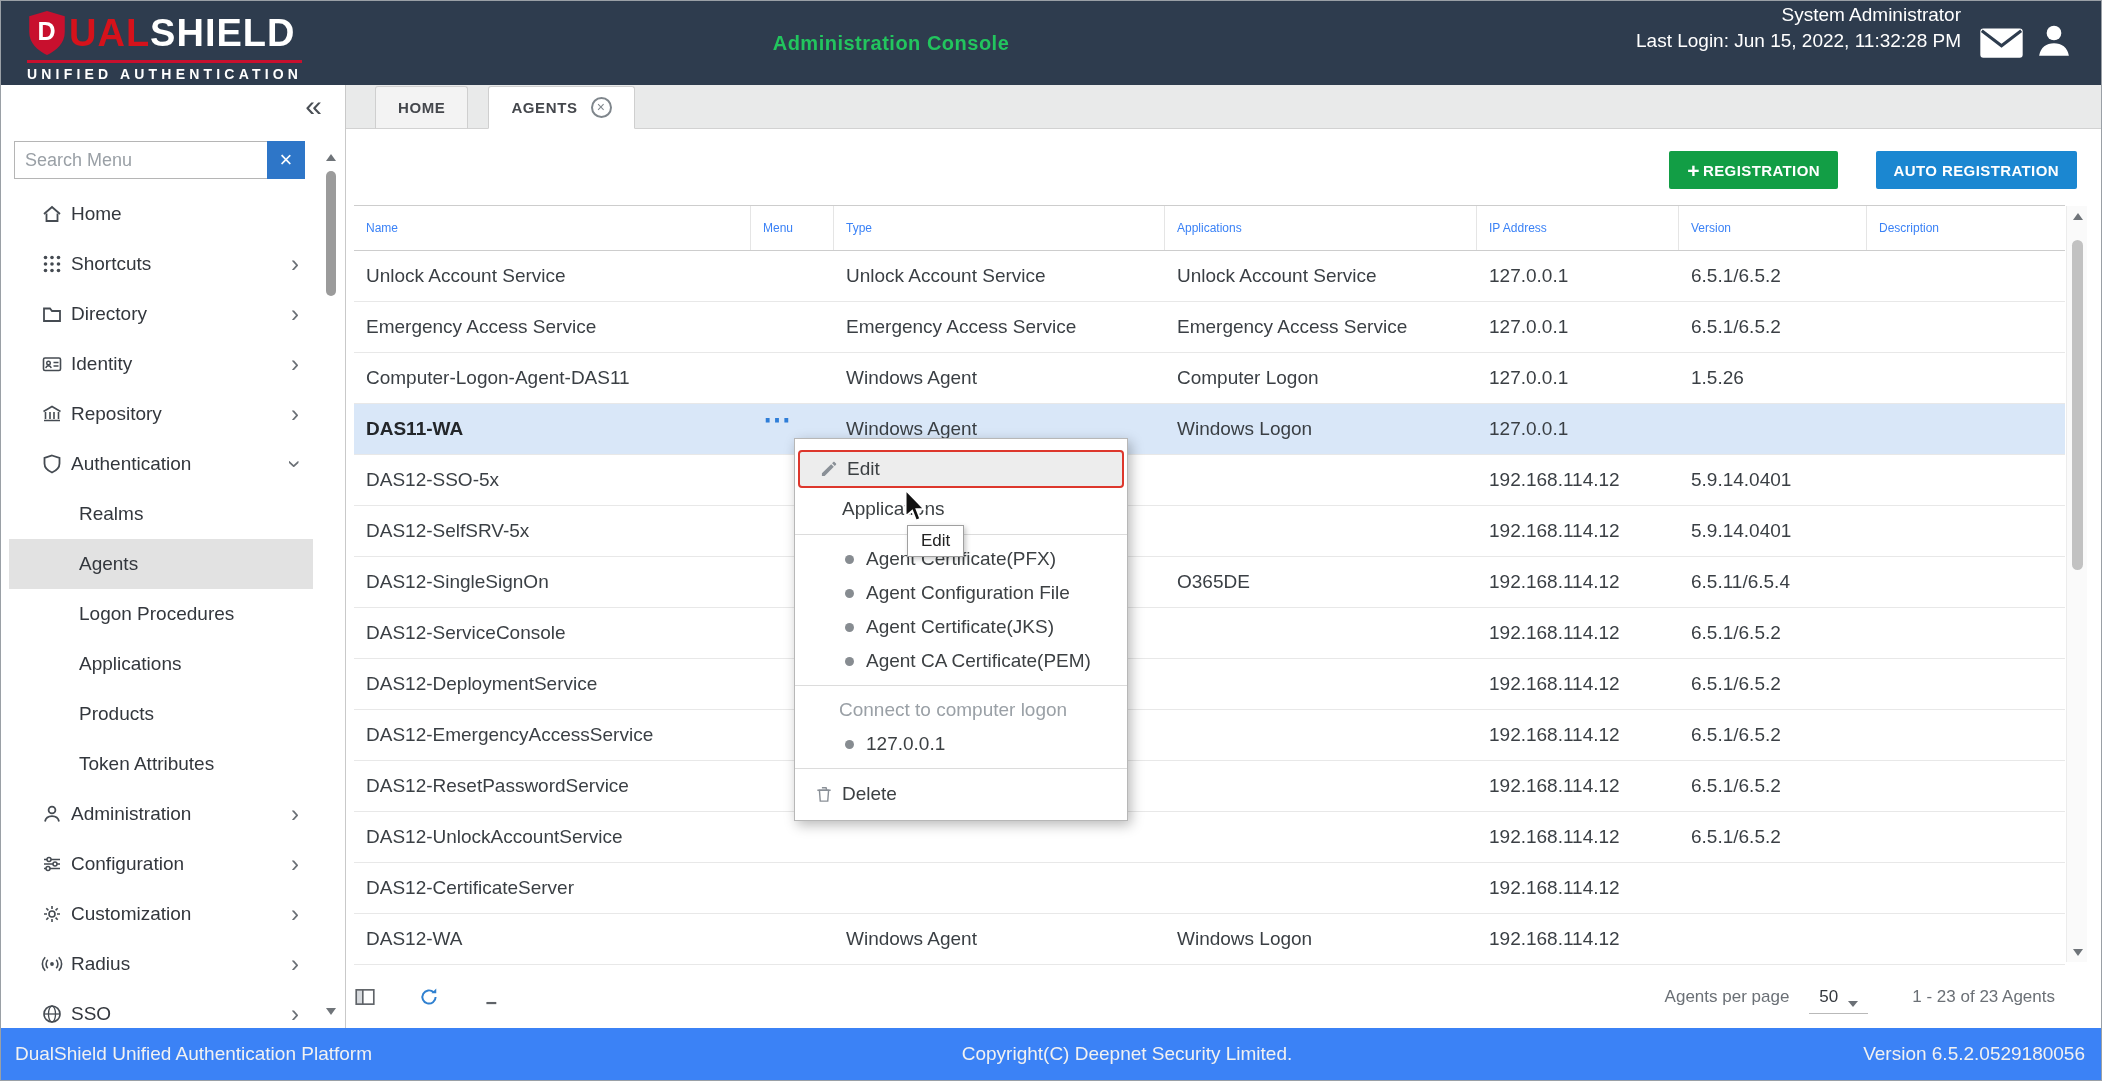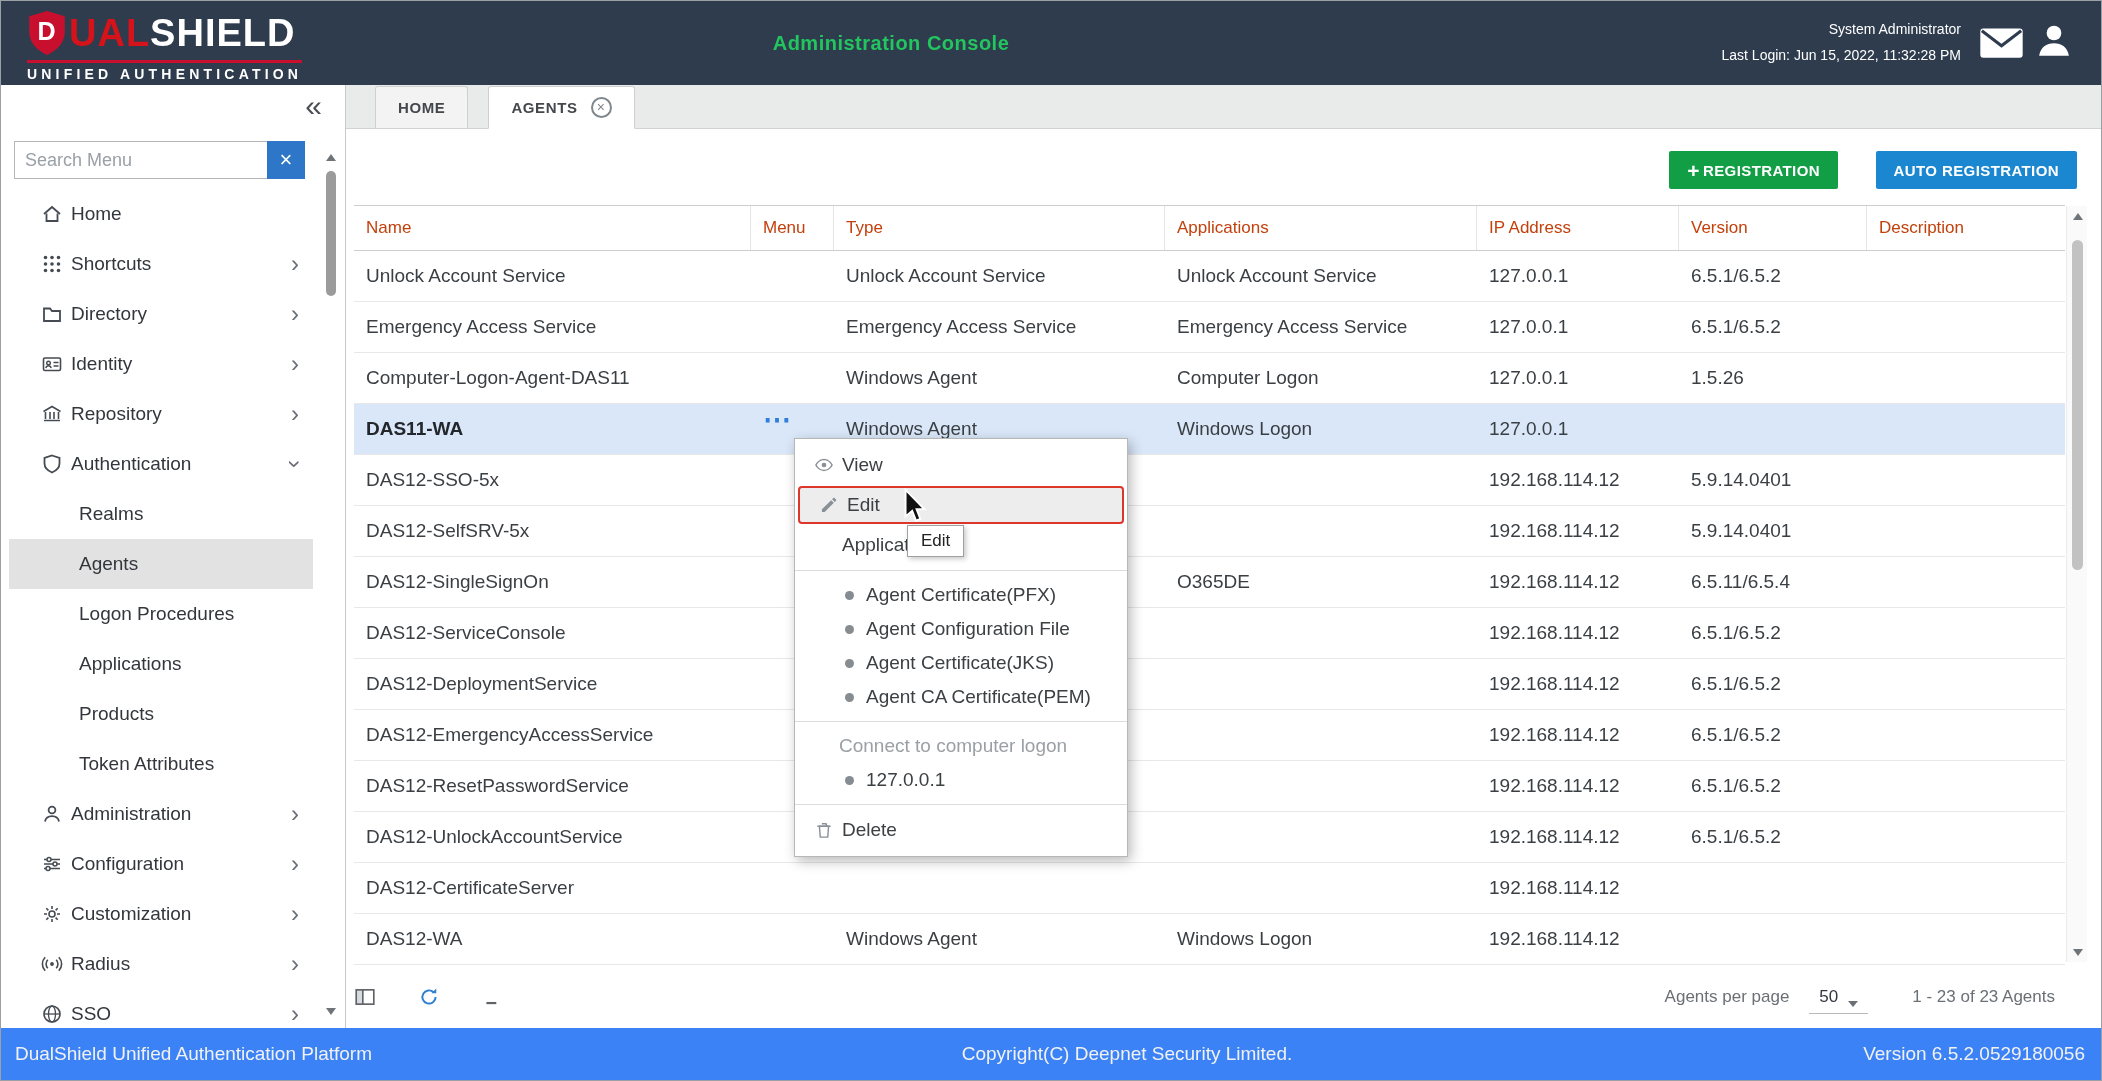--- a/index.html
+++ b/index.html
@@ -11,22 +11,22 @@
   .topbar { position:absolute; top:0; left:0; right:0; height:84px; background:#2e3c4e; }
   .brand { position:absolute; left:26px; top:9px; }
   .brand-line1 { display:flex; align-items:center; font-weight:bold; font-size:38px; letter-spacing:1px; line-height:1; }
   .brand-line1 .b-red { color:#d6121b; }
   .brand-line1 .b-white { color:#ffffff; }
   .shield { margin-right:2px; }
   .brand-line2 { margin-top:4px; border-top:3px solid #c8102e; padding-top:3px;
                  color:#fff; font-size:14px; font-weight:bold; letter-spacing:4.2px; }
   .console-title { position:absolute; left:890px; top:42px; transform:translate(-50%,-50%);
                    color:#22c55e; font-size:20px; font-weight:700; letter-spacing:.5px; white-space:nowrap; }
-  .user-info { position:absolute; right:140px; top:15px; text-align:right; color:#fff;
-               font-size:14px; line-height:26px; white-space:nowrap;margin-left:29px; }
+  .user-info { position:absolute; right:140px; top:1px; text-align:right; color:#fff;
+               font-size:19px; line-height:26px; white-space:nowrap;margin-left:29px; }
   .mail-btn { position:absolute; right:77px; top:26px; width:45px; cursor:pointer; }
   .account-btn { position:absolute; right:26px; top:18px; width:42px; cursor:pointer; }
 
   
   .sidebar { position:absolute; top:84px; left:0; width:345px; bottom:52px; background:#fff;
              border-right:1px solid #c9c9c9; overflow:hidden; }
   .collapse { position:absolute; top:6px; right:23px; font-size:30px; color:#4a4f55; cursor:pointer; line-height:1; }
   .search-row { position:absolute; top:56px; left:13px; display:flex; }
   .search-input { width:253px; height:38px; border:1px solid #b5b5b5; border-right:none; padding:0 10px;
                   font-size:18px; color:#333; font-family:"Liberation Sans",sans-serif; outline:none; }
@@ -67,21 +67,21 @@
          letter-spacing:.4px; display:flex; align-items:center; cursor:pointer; padding:0 18px;
          font-family:"Liberation Sans",sans-serif; border-radius:2px; }
   .btn-green { right:263px; background:#129e45; }
   .btn-green .plus { font-size:21px; font-weight:bold; margin-right:3px; line-height:1; }
   .btn-blue { right:24px; background:#1b87d1; }
 
   
   .grid { position:absolute; left:353px; top:204px; right:36px; }
   .g-header { display:flex; height:46px; border-top:1px solid #cdcdcd; border-bottom:1px solid #cdcdcd;
               background:#fff; align-items:stretch; }
-  .g-hcell { display:flex; align-items:center; padding-left:12px; font-size:17px; color:#c2410c;
+  .g-hcell { display:flex; align-items:center; padding-left:12px; font-size:12px; color:#3b82f6;
              border-right:1px solid #e5e5e5; white-space:nowrap; overflow:hidden; cursor:pointer; }
   .g-hcell:last-child { border-right:none; }
   .g-row { display:flex; height:51px; align-items:center; border-bottom:1px solid #e8e8e8;
            font-size:19px; color:#3a3f44; background:#fff; cursor:pointer; }
   .g-row.selected { background:#d9e7f8; }
   .g-row.selected .c0 { font-weight:bold; color:#23262a; }
   .g-cell { padding-left:12px; white-space:nowrap; overflow:hidden; }
   .c0 { width:397px; } .c1 { width:83px; } .c2 { width:331px; } .c3 { width:312px; }
   .c4 { width:202px; } .c5 { width:188px; } .c6 { flex:1; }
   .dots { color:#2f7ed8; font-size:28px; font-weight:bold; letter-spacing:1px; line-height:10px;
@@ -516,29 +516,20 @@
     <span class="gf-spacer"></span>
     <span class="gf-label">Agents per page</span>
     <div class="per-page">
       <span>50</span>
       <span class="dd-chev"></span>
     </div>
     <span class="gf-range">1 - 23 of 23 Agents</span>
   </div>
 
   <div class="ctx">
-      <div class="ctx-item">
-        <span class="ctx-icon">
-          <svg viewBox="0 0 24 24">
-            <path d="M12 5.5C5.5 5.5 2.3 12 2.3 12s3.2 6.5 9.7 6.5 9.7-6.5 9.7-6.5S18.5 5.5 12 5.5z" fill="none" stroke="#8a9097" stroke-width="1.8"></path>
-            <circle cx="12" cy="12" r="2.8" fill="#8a9097"></circle>
-          </svg>
-        </span>
-        <span>View</span>
-      </div>
       <div class="ctx-item edit">
         <span class="ctx-icon">
           <svg viewBox="0 0 24 24">
             <path d="M3.5 17.2V20.5h3.3L17.8 9.4 14.6 6.2 3.5 17.2zM20.4 6.8c.4-.4.4-1 0-1.4l-1.8-1.8c-.4-.4-1-.4-1.4 0l-1.5 1.5 3.2 3.2 1.5-1.5z" fill="#8a9097"></path>
           </svg>
         </span>
         <span>Edit</span>
       </div>
       <div class="ctx-item">
         <span class="ctx-icon"></span>

